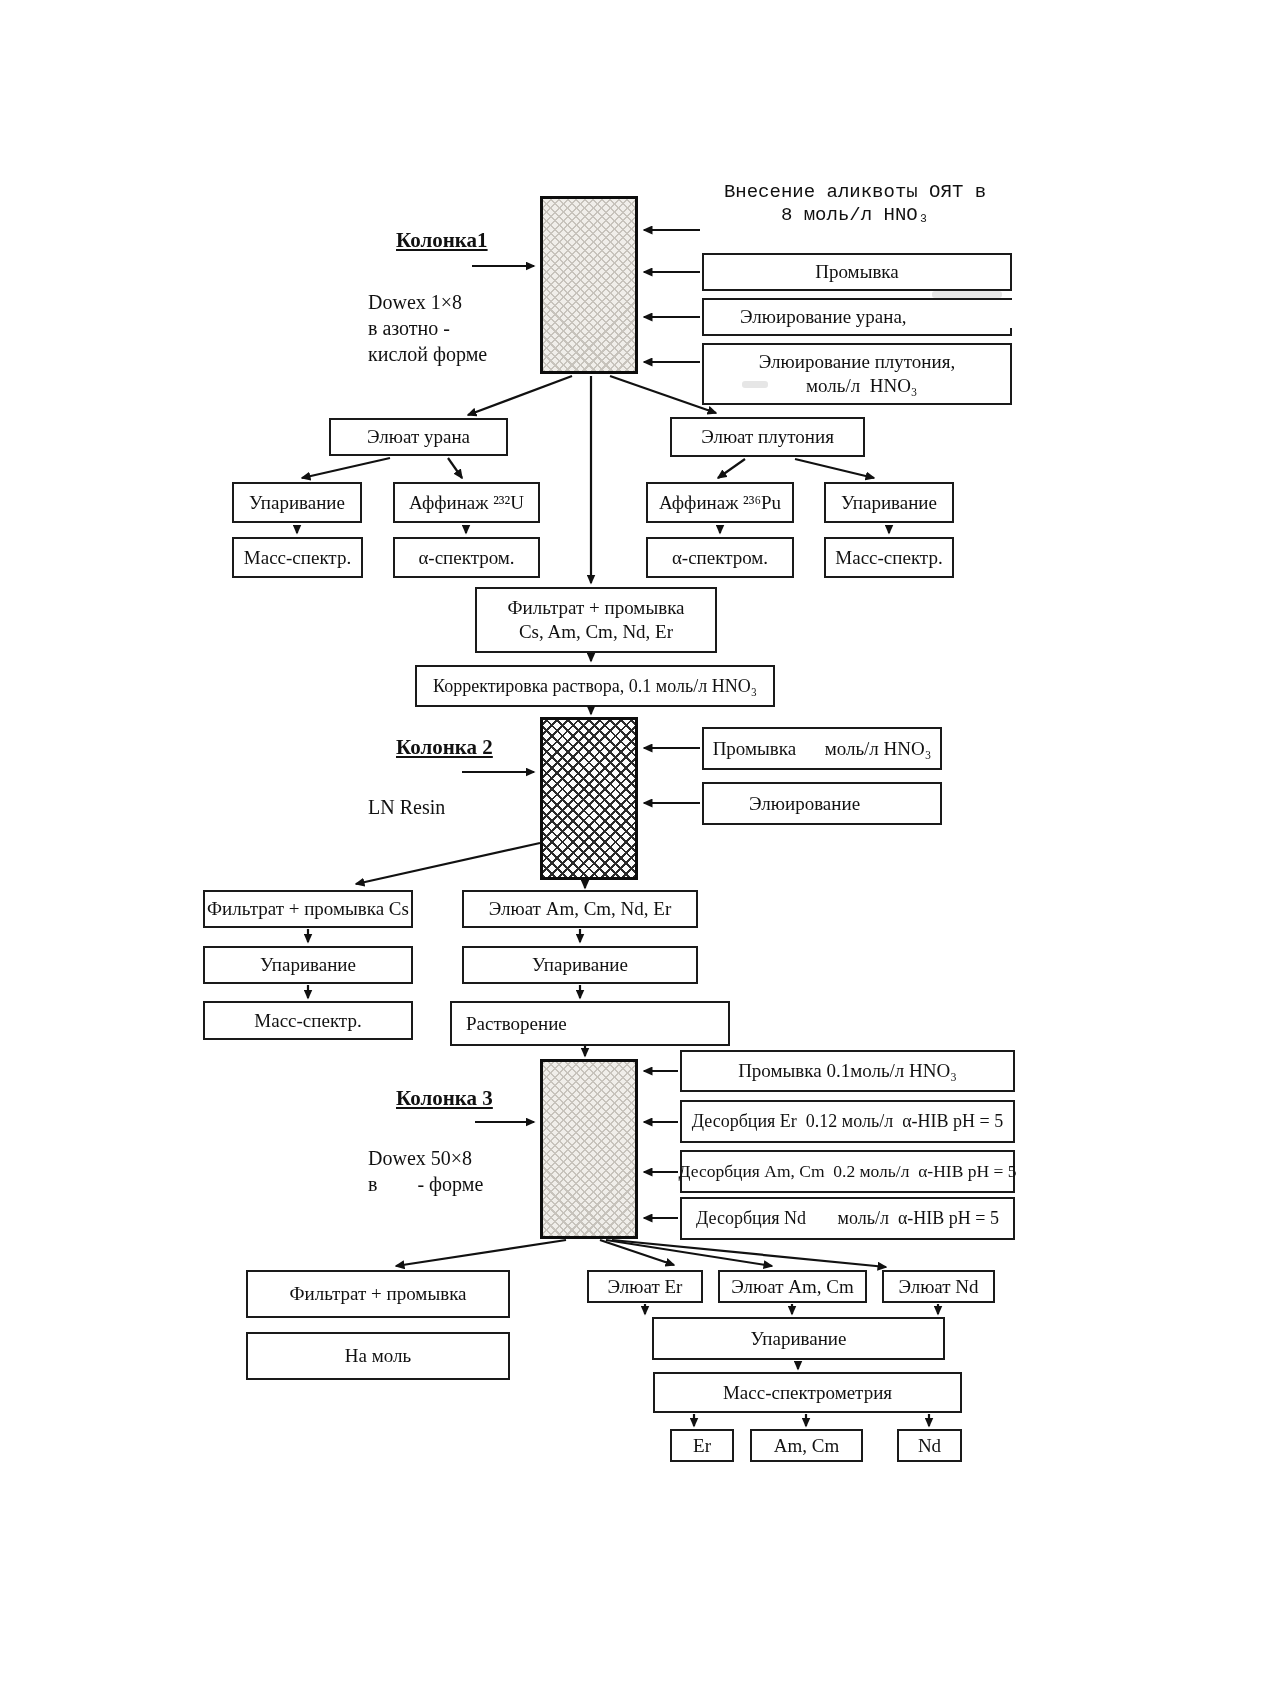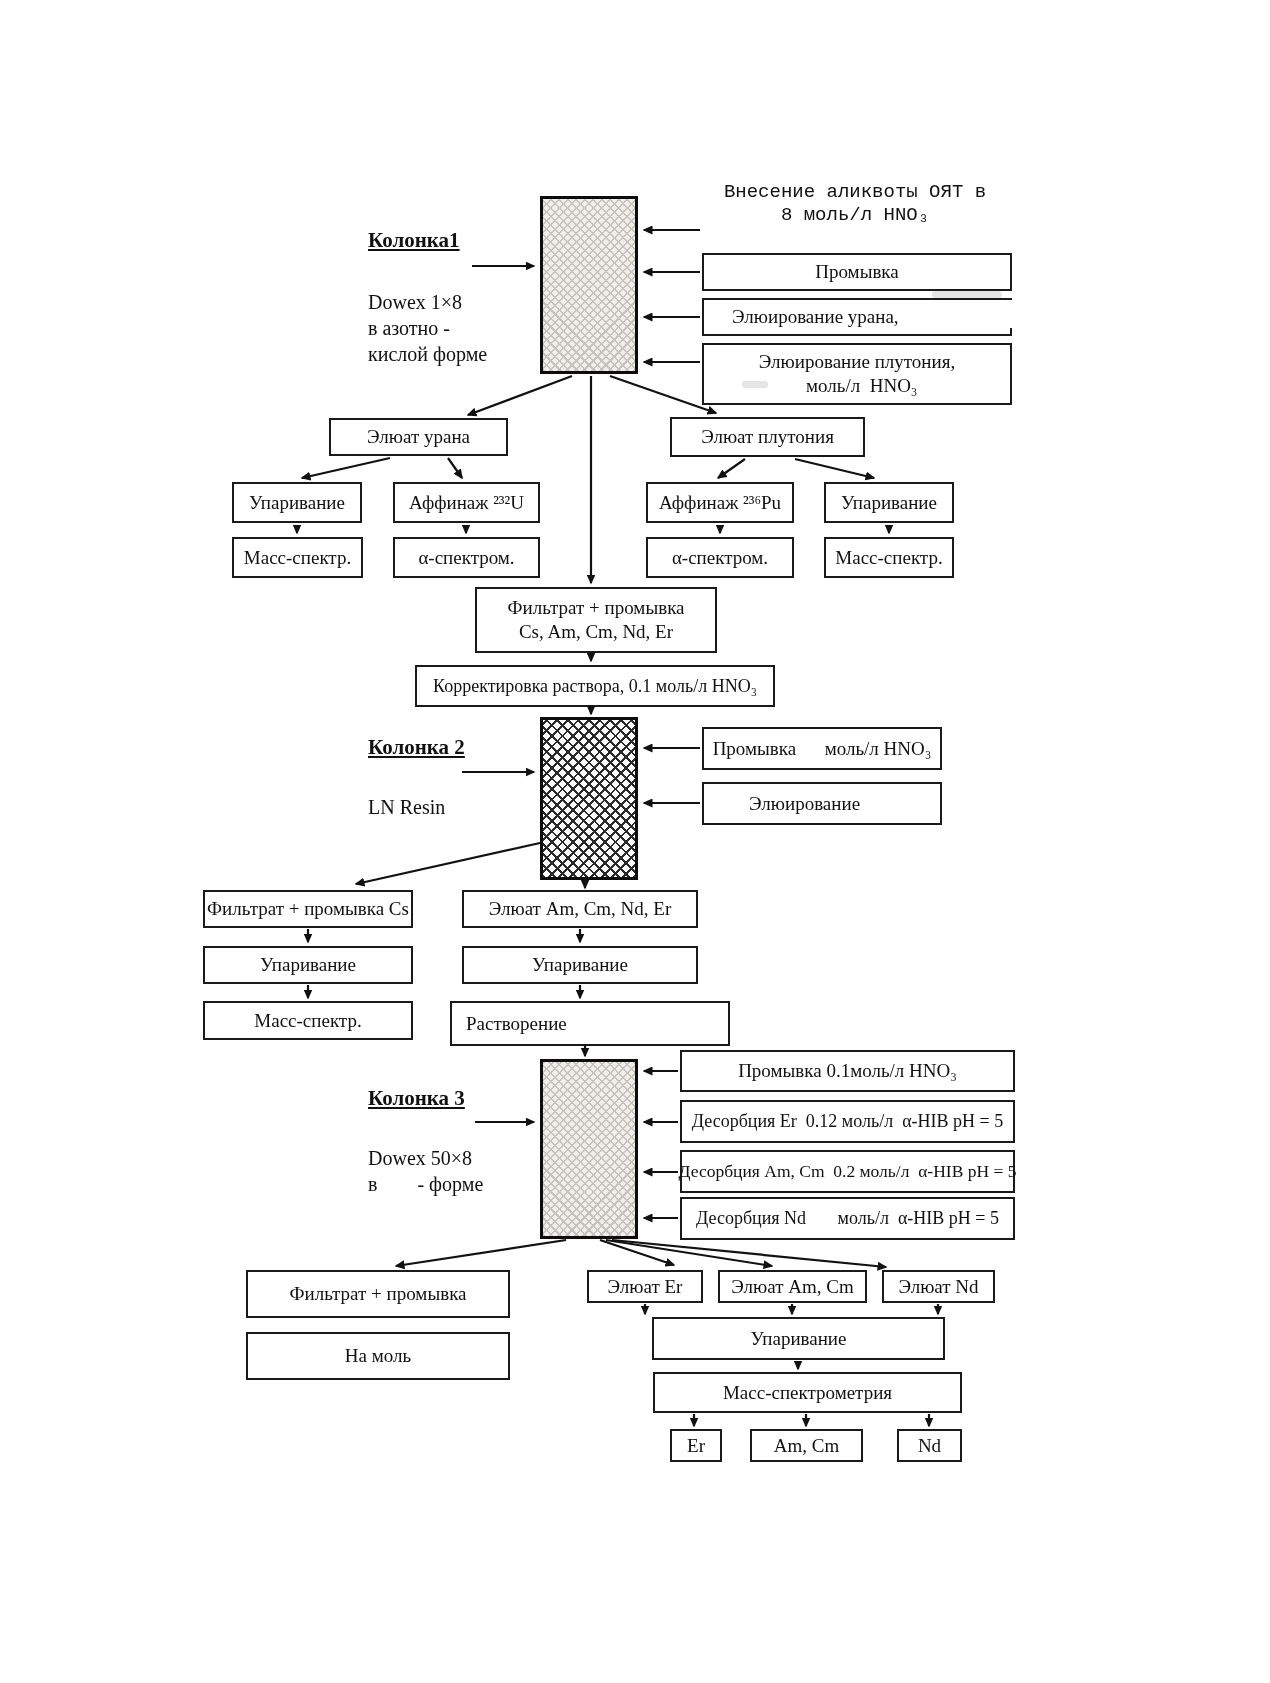--- a/index.html
+++ b/index.html
@@ -22,21 +22,21 @@
       repeating-linear-gradient(45deg,#c7c3bc 0 1.5px,transparent 1.5px 6px),
       repeating-linear-gradient(-45deg,#c7c3bc 0 1.5px,transparent 1.5px 6px);
   }
   .hatch-dark{
     background-color:#fdfdfd;
     background-image:
       repeating-linear-gradient(45deg,#2a2a2a 0 2px,transparent 2px 7.5px),
       repeating-linear-gradient(-45deg,#2a2a2a 0 2px,transparent 2px 7.5px);
   }
 
-  .sec-title{position:absolute;font-weight:bold;font-size:21px;text-decoration:underline;white-space:pre;}
+  .sec-title{position:absolute;font-weight:bold;font-size:21px;text-decoration:underline;white-space:pre;margin-left:28px;}
   .sec-desc{position:absolute;font-size:20px;line-height:26px;white-space:pre;margin-top:31px;}
 
   .patch{position:absolute;background:#ffffff;}
   .smudge{position:absolute;background:#e6e6e6;border-radius:3px;}
 
   svg.connectors{position:absolute;left:0;top:0;pointer-events:none;}
   svg.connectors line{stroke:#111;stroke-width:2.2;}
 </style>
 </head>
 <body>
@@ -47,21 +47,21 @@
 
   <div class="sec-title" style="left:368px;top:228px">Колонка1</div>
   <div class="sec-desc" style="left:368px;top:258px">Dowex 1×8
 в азотно -
 кислой форме</div>
 
   <div class="node plain" style="left:690px;top:180px;width:330px;height:48px;line-height:23px">Внесение аликвоты ОЯТ в
 8 моль/л HNO₃</div>
 
   <div class="node" style="left:702px;top:253px;width:310px;height:38px">Промывка</div>
-  <div class="node left" style="left:702px;top:298px;width:310px;height:38px;padding-left:28px">Элюирование урана,</div>
+  <div class="node left" style="left:702px;top:298px;width:310px;height:38px;padding-left:36px">Элюирование урана,</div>
   <div class="node" style="left:702px;top:343px;width:310px;height:62px">Элюирование плутония,
   моль/л  HNO₃</div>
 
   <div class="smudge" style="left:932px;top:291px;width:70px;height:7px"></div>
   <div class="patch" style="left:1002px;top:300px;width:18px;height:28px"></div>
   <div class="smudge" style="left:742px;top:381px;width:26px;height:7px"></div>
 
   <div class="node" style="left:329px;top:418px;width:179px;height:38px">Элюат урана</div>
   <div class="node" style="left:670px;top:417px;width:195px;height:40px">Элюат плутония</div>
 
@@ -109,21 +109,21 @@
   <div class="node" style="left:246px;top:1270px;width:264px;height:48px">Фильтрат + промывка</div>
   <div class="node" style="left:246px;top:1332px;width:264px;height:48px">На моль</div>
 
   <div class="node" style="left:587px;top:1270px;width:116px;height:33px">Элюат Er</div>
   <div class="node" style="left:718px;top:1270px;width:149px;height:33px">Элюат Am, Cm</div>
   <div class="node" style="left:882px;top:1270px;width:113px;height:33px">Элюат Nd</div>
 
   <div class="node" style="left:652px;top:1317px;width:293px;height:43px">Упаривание</div>
   <div class="node" style="left:653px;top:1372px;width:309px;height:41px">Масс-спектрометрия</div>
 
-  <div class="node" style="left:670px;top:1429px;width:52px;height:33px">Er</div>
+  <div class="node" style="left:670px;top:1429px;width:64px;height:33px">Er</div>
   <div class="node" style="left:750px;top:1429px;width:113px;height:33px">Am, Cm</div>
   <div class="node" style="left:897px;top:1429px;width:65px;height:33px">Nd</div>
 
   <svg class="connectors" width="1270" height="1683">
     <defs>
       <marker id="ah" markerWidth="10" markerHeight="9" refX="8.5" refY="4.5" orient="auto" markerUnits="userSpaceOnUse">
         <path d="M0,0 L10,4.5 L0,9 z" fill="#111"></path>
       </marker>
     </defs>
 

